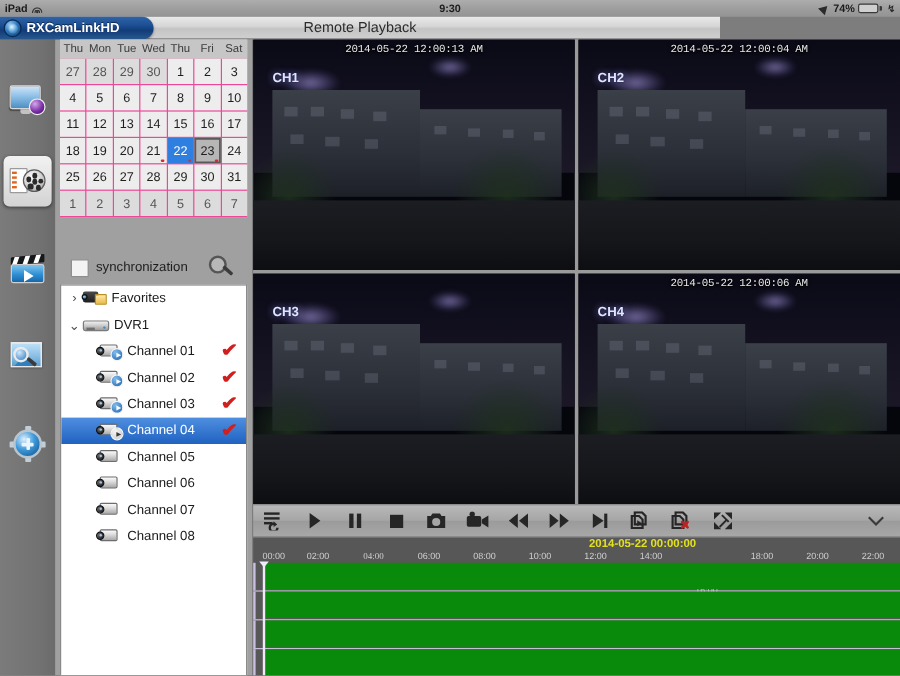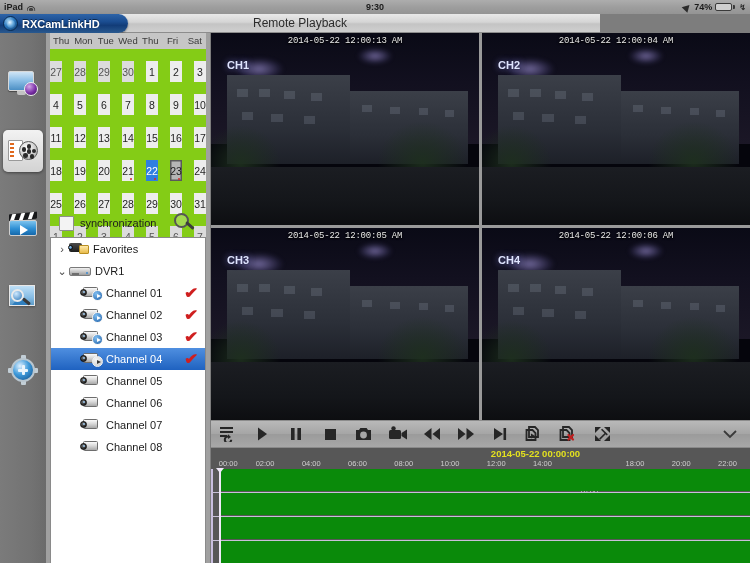--- a/index.html
+++ b/index.html
@@ -132,21 +132,21 @@
     background:#d9d9d9;
   }
   .cal-hd { height:17px; display:flex; align-items:center; justify-content:center; position:relative;
     background:linear-gradient(to bottom,#c9c9c9,#b4b4b4); }
   .cal-hd .ym { font-size:11px; color:#2b2b2b; }
   .cal-arrow { position:absolute; top:3px; width:0;height:0; }
   .cal-arrow.prev { left:4px; border-top:5.5px solid transparent;border-bottom:5.5px solid transparent;border-right:8px solid #4d4d4d;}
   .cal-arrow.next { right:4px; border-top:5.5px solid transparent;border-bottom:5.5px solid transparent;border-left:8px solid #4d4d4d;}
   .cal-dows { display:grid; grid-template-columns:repeat(7,1fr); background:#c6c6c6; }
   .cal-dows div { text-align:center; font-size:9.5px; color:#3a3a3a; padding:2px 0 3px; }
-  .cal-grid { display:grid; grid-template-columns:repeat(7,1fr); background:#84cc16; gap:12px; padding:12px 0 1px 0;}
+  .cal-grid { display:grid; grid-template-columns:repeat(7,1fr); background:#ec4899; gap:1px; padding:0 0 1px 0;}
   .cal-cell { height:21px; background:#ededed; position:relative;
     display:flex; align-items:center; justify-content:center; font-size:10.5px; color:#1f1f1f; }
   .cal-cell.dim { background:#dcdcdc; color:#555; }
   .cal-cell.sel { background:#2f7fe0; color:#fff; }
   .cal-cell.today { background:#b6b6b6; box-shadow:inset 0 0 0 1.5px #5a5a5a; }
   .cal-cell .dot { position:absolute; right:2px; bottom:1px; width:2.5px;height:2.5px;background:#d32b2b;border-radius:50%;}
 
   .syncrow { position:absolute; left:4px; top:176px; width:156px; height:28px;
     display:flex; align-items:center; gap:6px; padding-left:9px; }
   .chk { width:15px;height:15px;background:#f3f3f3; border:1px solid #8e8e8e; border-radius:1px; }
@@ -655,21 +655,20 @@
     </div>
     <div class="bldg" style="left:52%;top:30%;width:44%;height:38%">
       <i class="win" style="left:10%;top:20%;width:8%;height:10%"></i>
       <i class="win" style="left:34%;top:22%;width:8%;height:10%"></i>
       <i class="win" style="left:58%;top:24%;width:8%;height:10%"></i>
       <i class="win" style="left:80%;top:26%;width:8%;height:10%"></i>
     </div>
     <div class="palm" style="left:-4%;top:48%;width:30%;height:34%"></div>
     <div class="palm" style="left:62%;top:46%;width:34%;height:36%"></div>
     <div class="road"></div>
-        <div class="tstamp">2014-05-22 12:00:05 AM</div>
         <div class="chlabel">CH3</div>
       </div>
       <div class="vpane">
     <div class="sky"></div>
     <div class="glow" style="left:9%;top:13%"></div>
     <div class="glow" style="left:55%;top:8%;width:34px;height:16px"></div>
     <div class="bldg" style="left:6%;top:22%;width:46%;height:46%">
       <i class="win" style="left:8%;top:16%;width:9%;height:9%"></i>
       <i class="win" style="left:26%;top:16%;width:9%;height:9%"></i>
       <i class="win" style="left:46%;top:18%;width:9%;height:9%"></i>
@@ -801,21 +800,21 @@
           <polyline points="1,2 7,8 13,2" fill="none" stroke="#3a3a3a" stroke-width="1.8"></polyline>
         </svg>
     </div>
   </div>
 
   <div class="timeline">
     <div class="tl-datelabel">2014-05-22 00:00:00</div>
     <div class="tl-ticks" id="tl-ticks">
         <span class="t" style="left: 1.2%;">00:00</span>
         <span class="t" style="left: 8.325%;">02:00</span>
-        <span class="t" style="left: 15.45%;">04:00</span>
+        <span class="t" style="left: 15.45%; font-family: Liberation Serif, serif;">04:00</span>
         <span class="t" style="left: 22.575%;">06:00</span>
         <span class="t" style="left: 29.7%;">08:00</span>
         <span class="t" style="left: 36.825%;">10:00</span>
         <span class="t" style="left: 43.95%;">12:00</span>
         <span class="t" style="left: 51.075%;">14:00</span>
         <span class="t" style="left: 58.2%; margin-top: 28px;">16:00</span>
         <span class="t" style="left: 65.325%;">18:00</span>
         <span class="t" style="left: 72.45%;">20:00</span>
         <span class="t" style="left: 79.575%;">22:00</span>
         <span class="t" style="left: 86.7%;">24:00</span>

